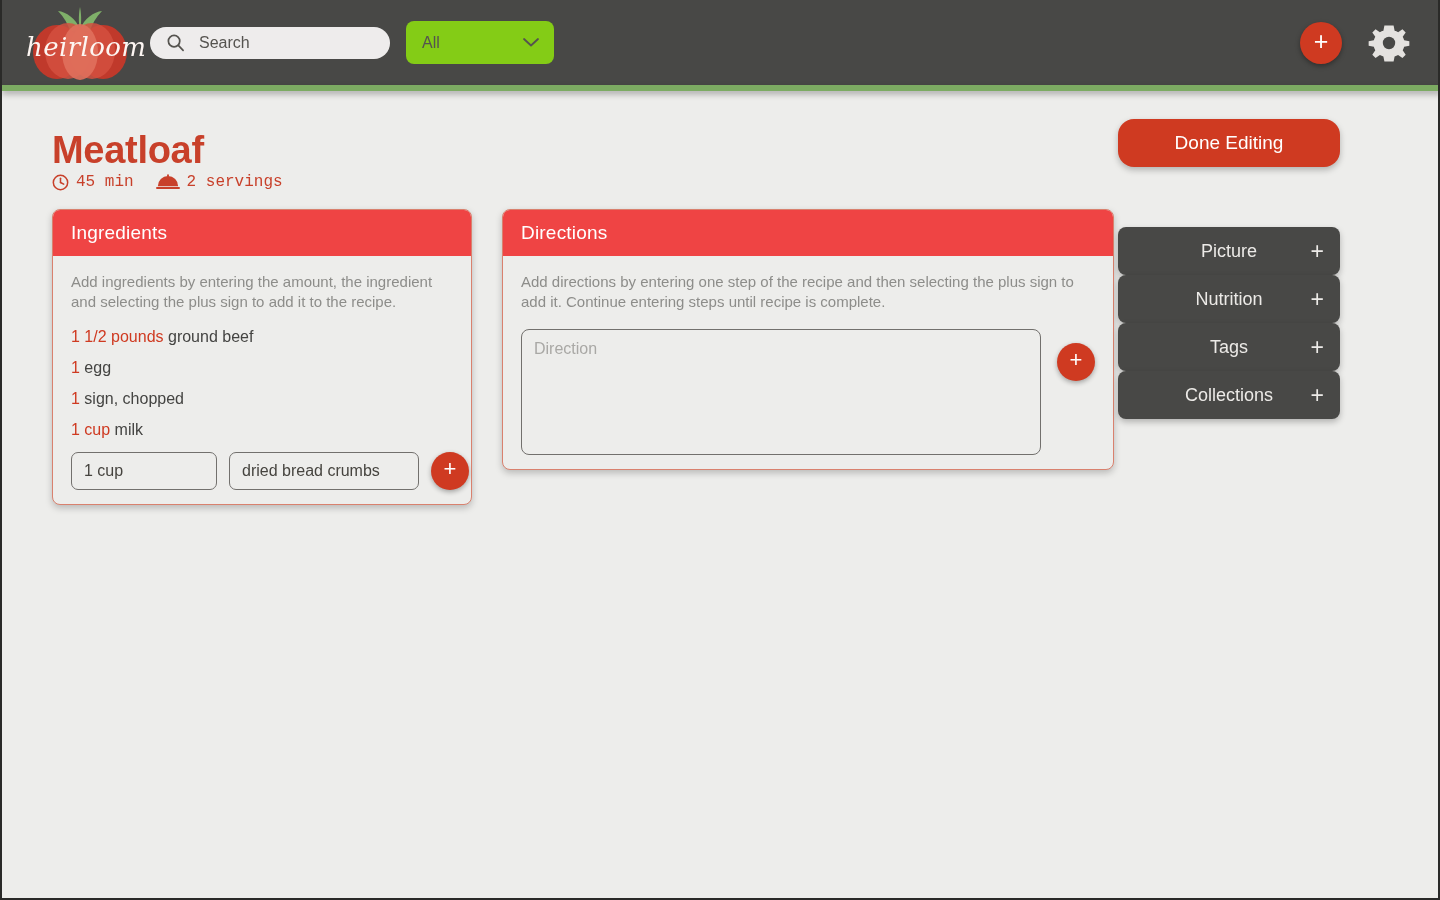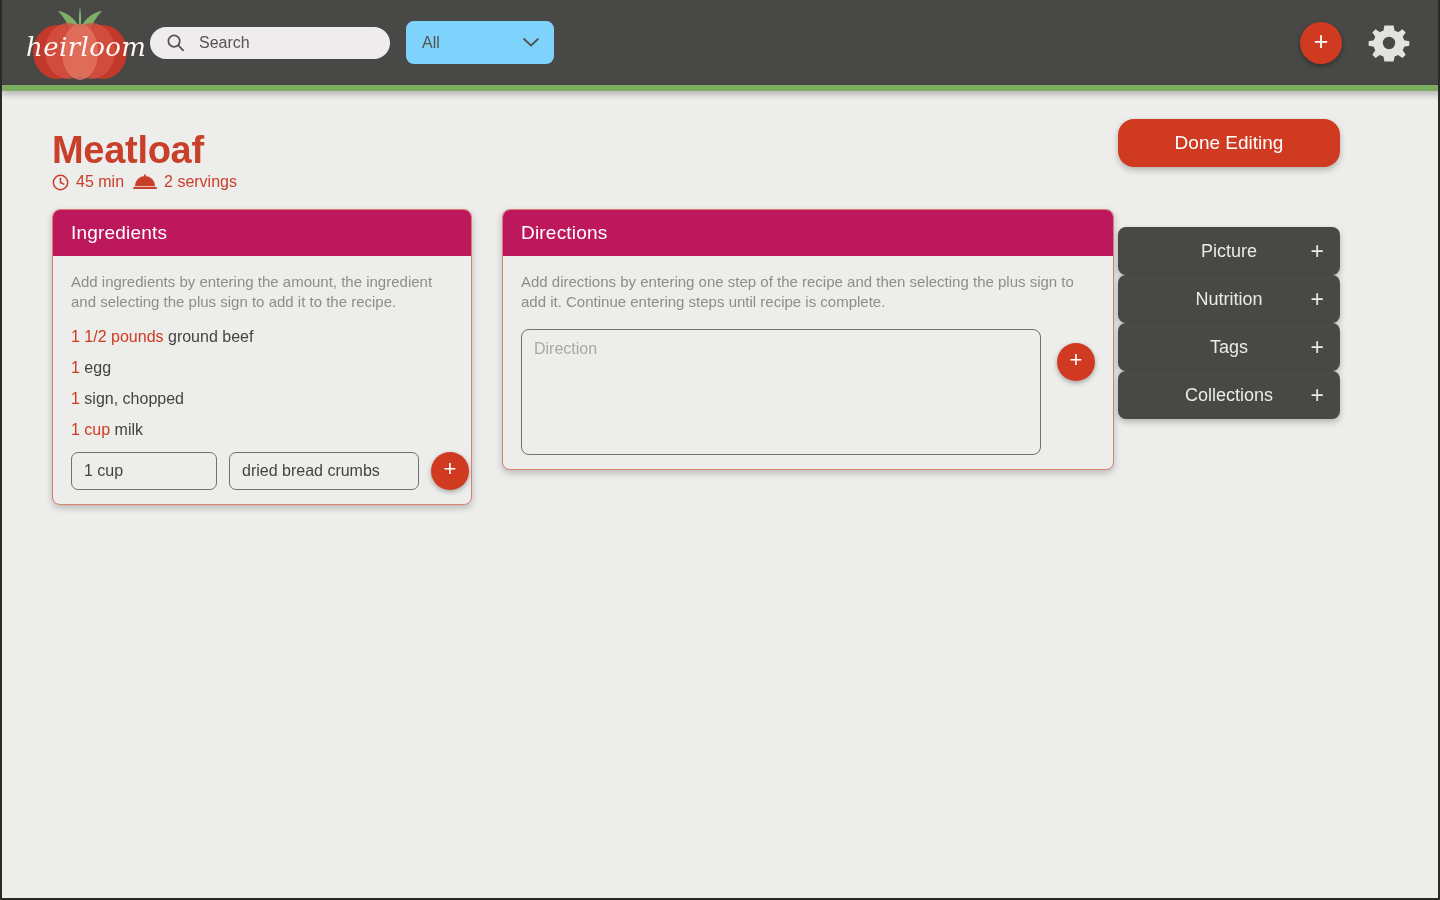--- a/index.html
+++ b/index.html
@@ -75,21 +75,21 @@
   }
   .search-box .ph {
     font-size: 16px;
     color: #55534f;
     margin-left: 14px;
   }
 
   .filter-box {
     width: 148px;
     height: 43px;
-    background: #7dd3fc;
+    background: #84cc16;
     border-radius: 8px;
     display: flex;
     align-items: center;
     justify-content: space-between;
     padding: 0 14px 0 16px;
     margin-left: 16px;
     flex: 0 0 auto;
   }
   .filter-box .val { font-size: 16px; color: #55534f; }
 
@@ -128,37 +128,38 @@
     font-weight: bold;
     color: #c8402a;
     letter-spacing: -0.3px;
   }
 
   #meta-row {
     position: absolute;
     left: 50px; top: 82px;
     display: flex;
     align-items: flex-end;
-    gap: 9px;
+    gap: 22px;
     color: #c8402a;
     font-size: 16px;
+    font-family: Liberation Mono, monospace;
   }
   .meta-item { display: flex; align-items: center; gap: 7px; }
 
   
   .card {
     position: absolute;
     background: #ededeb;
     border: 1px solid #d9816e;
     border-radius: 8px;
     box-shadow: 0 3px 7px rgba(0,0,0,0.22);
     overflow: hidden;
   }
   .card-header {
-    background: #be185d;
+    background: #ef4444;
     color: #ffffff;
     font-size: 19px;
     padding: 12px 18px;
     letter-spacing: 0.2px;
   }
   .card-body { padding: 16px 18px 14px 18px; }
   .card-help {
     font-size: 15px;
     color: #8d8d8a;
     line-height: 1.35;

